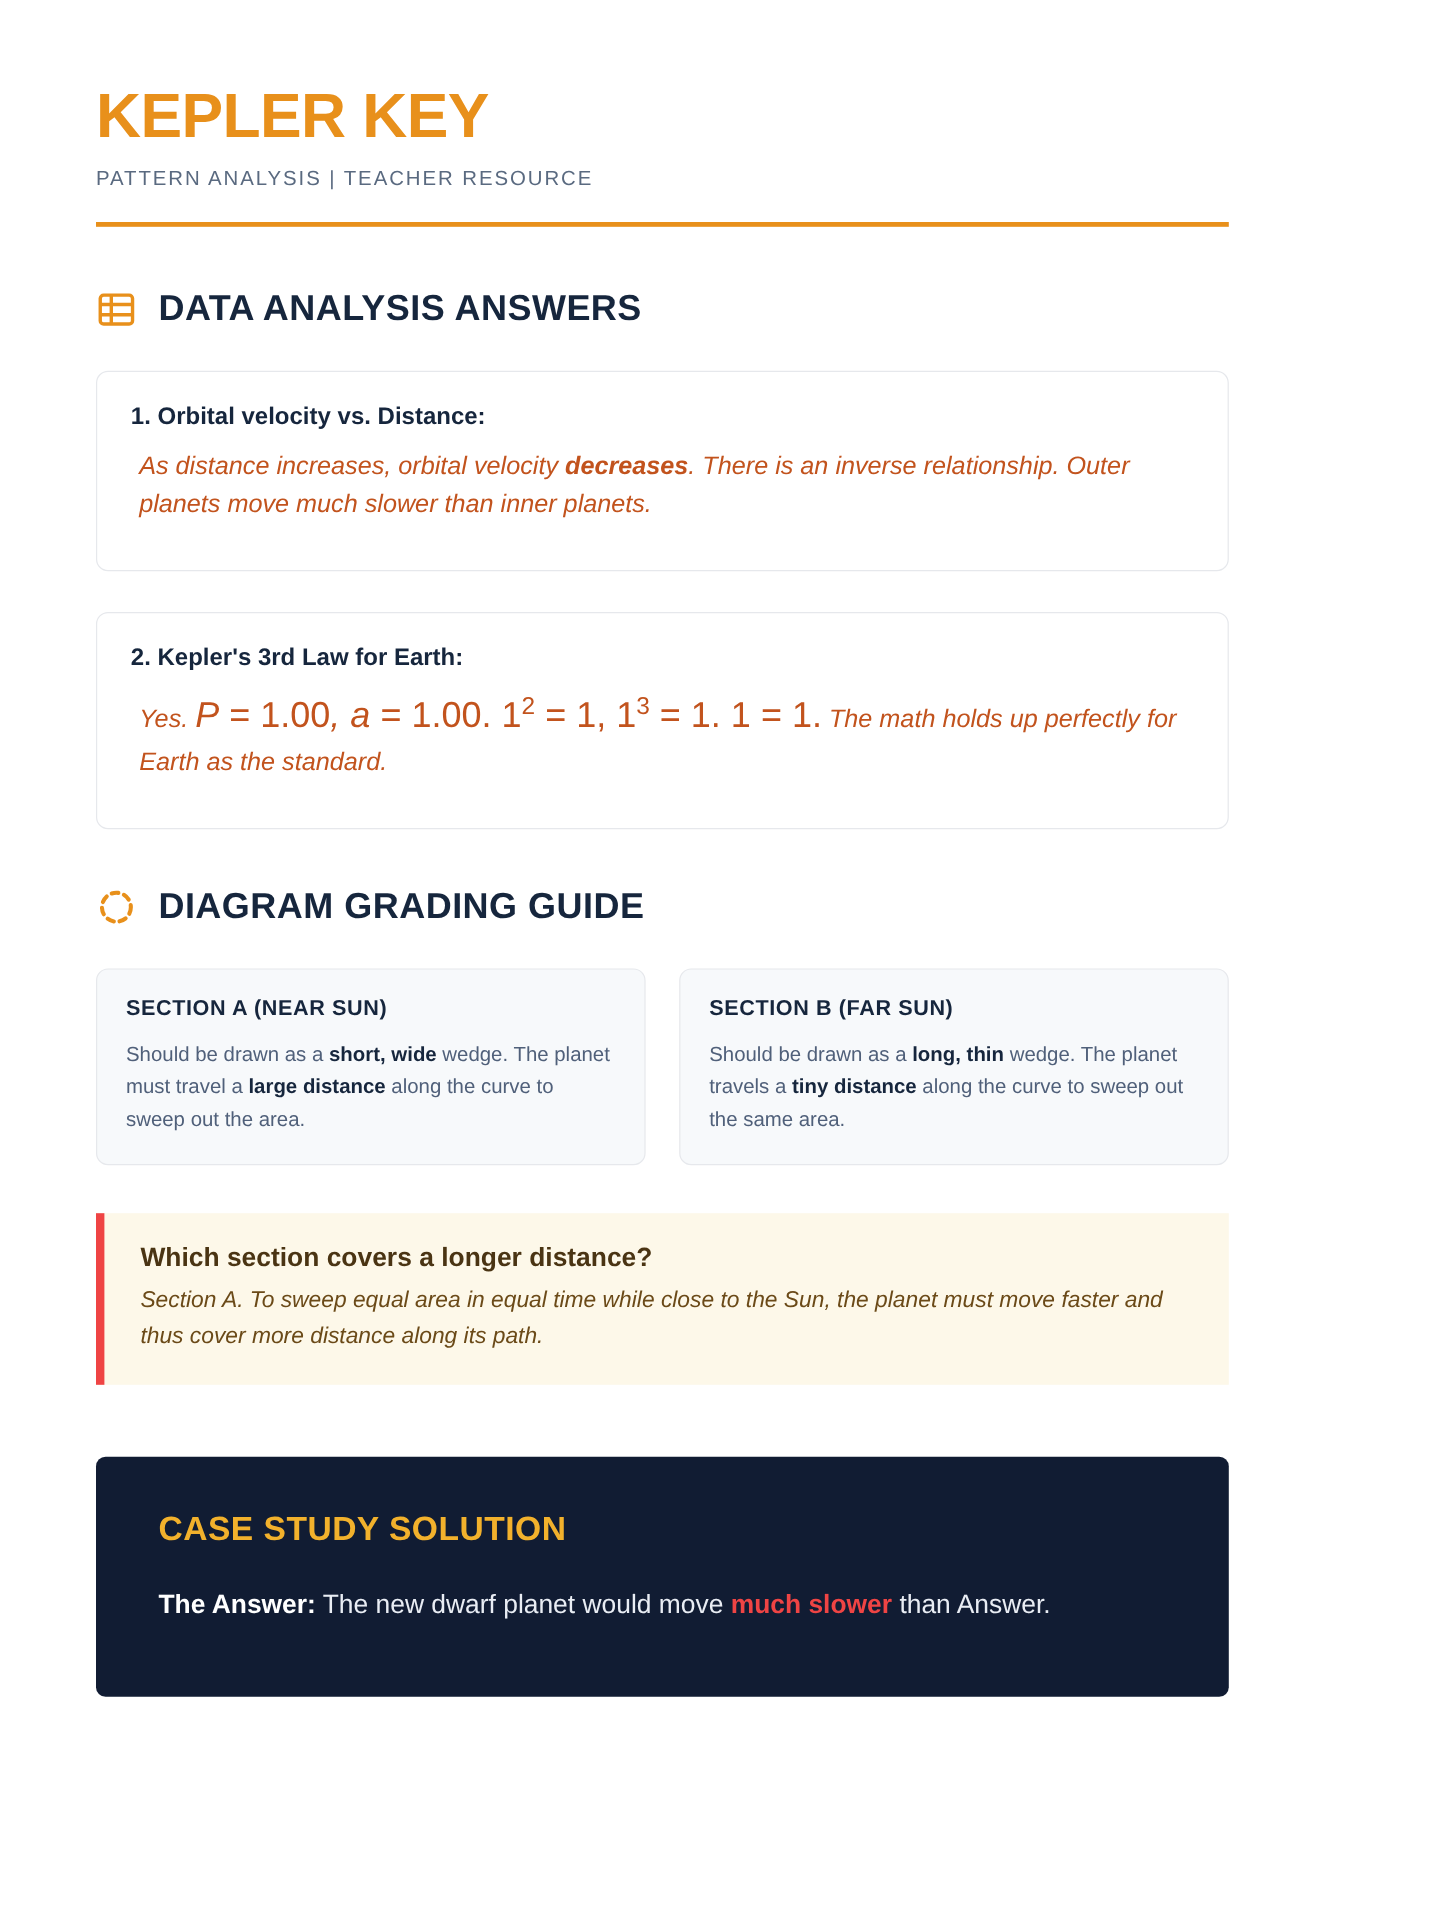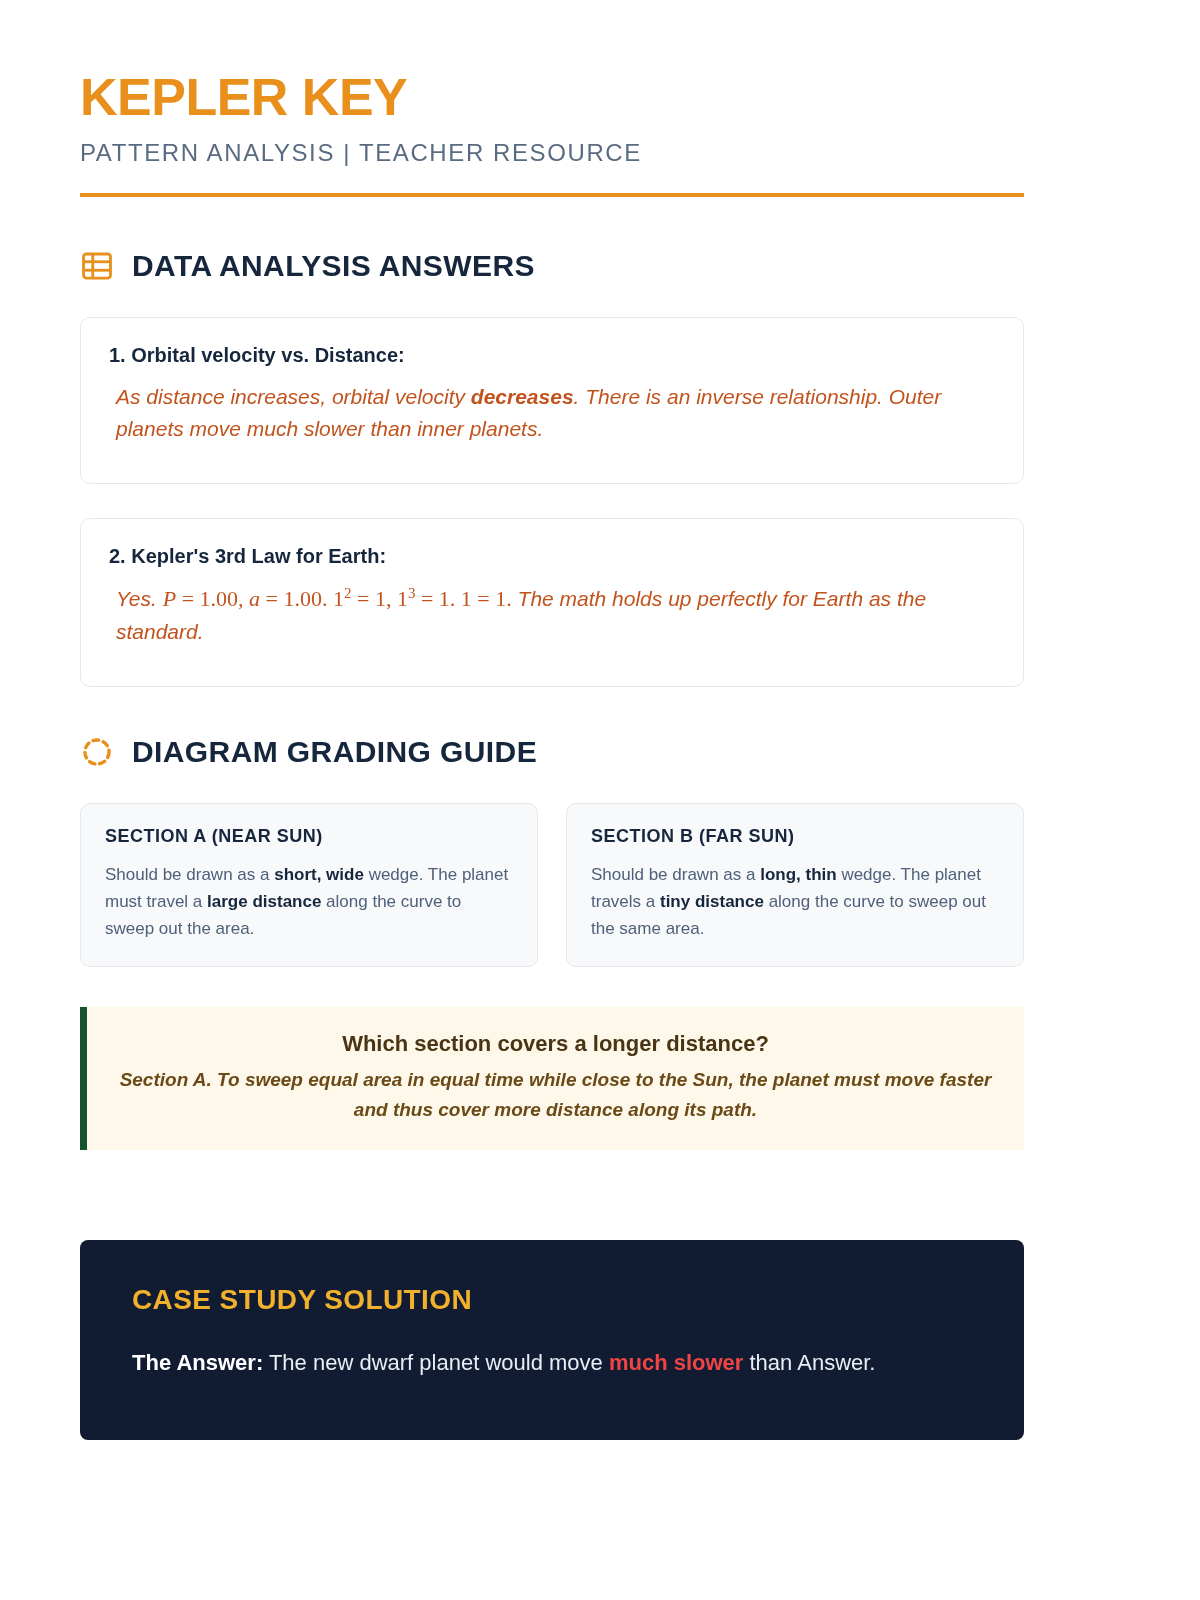--- a/index.html
+++ b/index.html
@@ -22,21 +22,21 @@
   
   .title {
     font-size: 52px;
     font-weight: bold;
     color: #e8901b;
     letter-spacing: -0.5px;
     line-height: 1.05;
     margin: 0 0 14px 0;
   }
   .subtitle {
-    font-size: 24px;
+    font-size: 17px;
     letter-spacing: 1.6px;
     color: #5a6a80;
     margin: 0 0 26px 0;
     font-weight: normal;
   }
   .header-rule {
     height: 4px;
     background: #e8901b;
     width: 100%;
     margin-bottom: 52px;
@@ -79,23 +79,23 @@
   }
   .answer-a {
     font-size: 21px;
     font-style: italic;
     color: #c2531d;
     line-height: 1.55;
     margin: 7px;
   }
   .answer-a b { font-weight: bold; }
   .math {
-    font-family: Liberation Serif, serif;
+    font-family: Liberation Sans, sans-serif;
     font-style: italic;
-    font-size: 22px;
+    font-size: 30px;
   }
   .math .num { font-style: normal; }
   sup { font-size: 0.68em; vertical-align: super; }
 
   
   .grid-two {
     display: flex;
     gap: 28px;
     margin-bottom: 40px;
   }
@@ -117,38 +117,36 @@
     font-size: 17px;
     line-height: 1.6;
     color: #50607a;
     margin: 0;
   }
   .guide-body b { color: #16263d; font-weight: bold; }
 
   
   .callout {
     background: #fdf8e9;
-    border-left: 7px solid #14532d;
+    border-left: 7px solid #ef4444;
     padding: 24px 30px 26px 30px;
-    margin-bottom: 90px;
-    text-align: center;
+    margin-bottom: 60px;
   }
   .callout-q {
     font-size: 22px;
     font-weight: bold;
     color: #4a3413;
     margin: 0 0 8px 0;
   }
   .callout-a {
     font-size: 19px;
     font-style: italic;
     color: #6b4a18;
     line-height: 1.55;
     margin: 0;
-    font-weight: bold;
   }
 
   
   .case {
     background: #111c33;
     border-radius: 8px;
     padding: 44px 50px 60px 52px;
     margin: 0 -0px 0 0;
     color: #e9edf4;
   }

